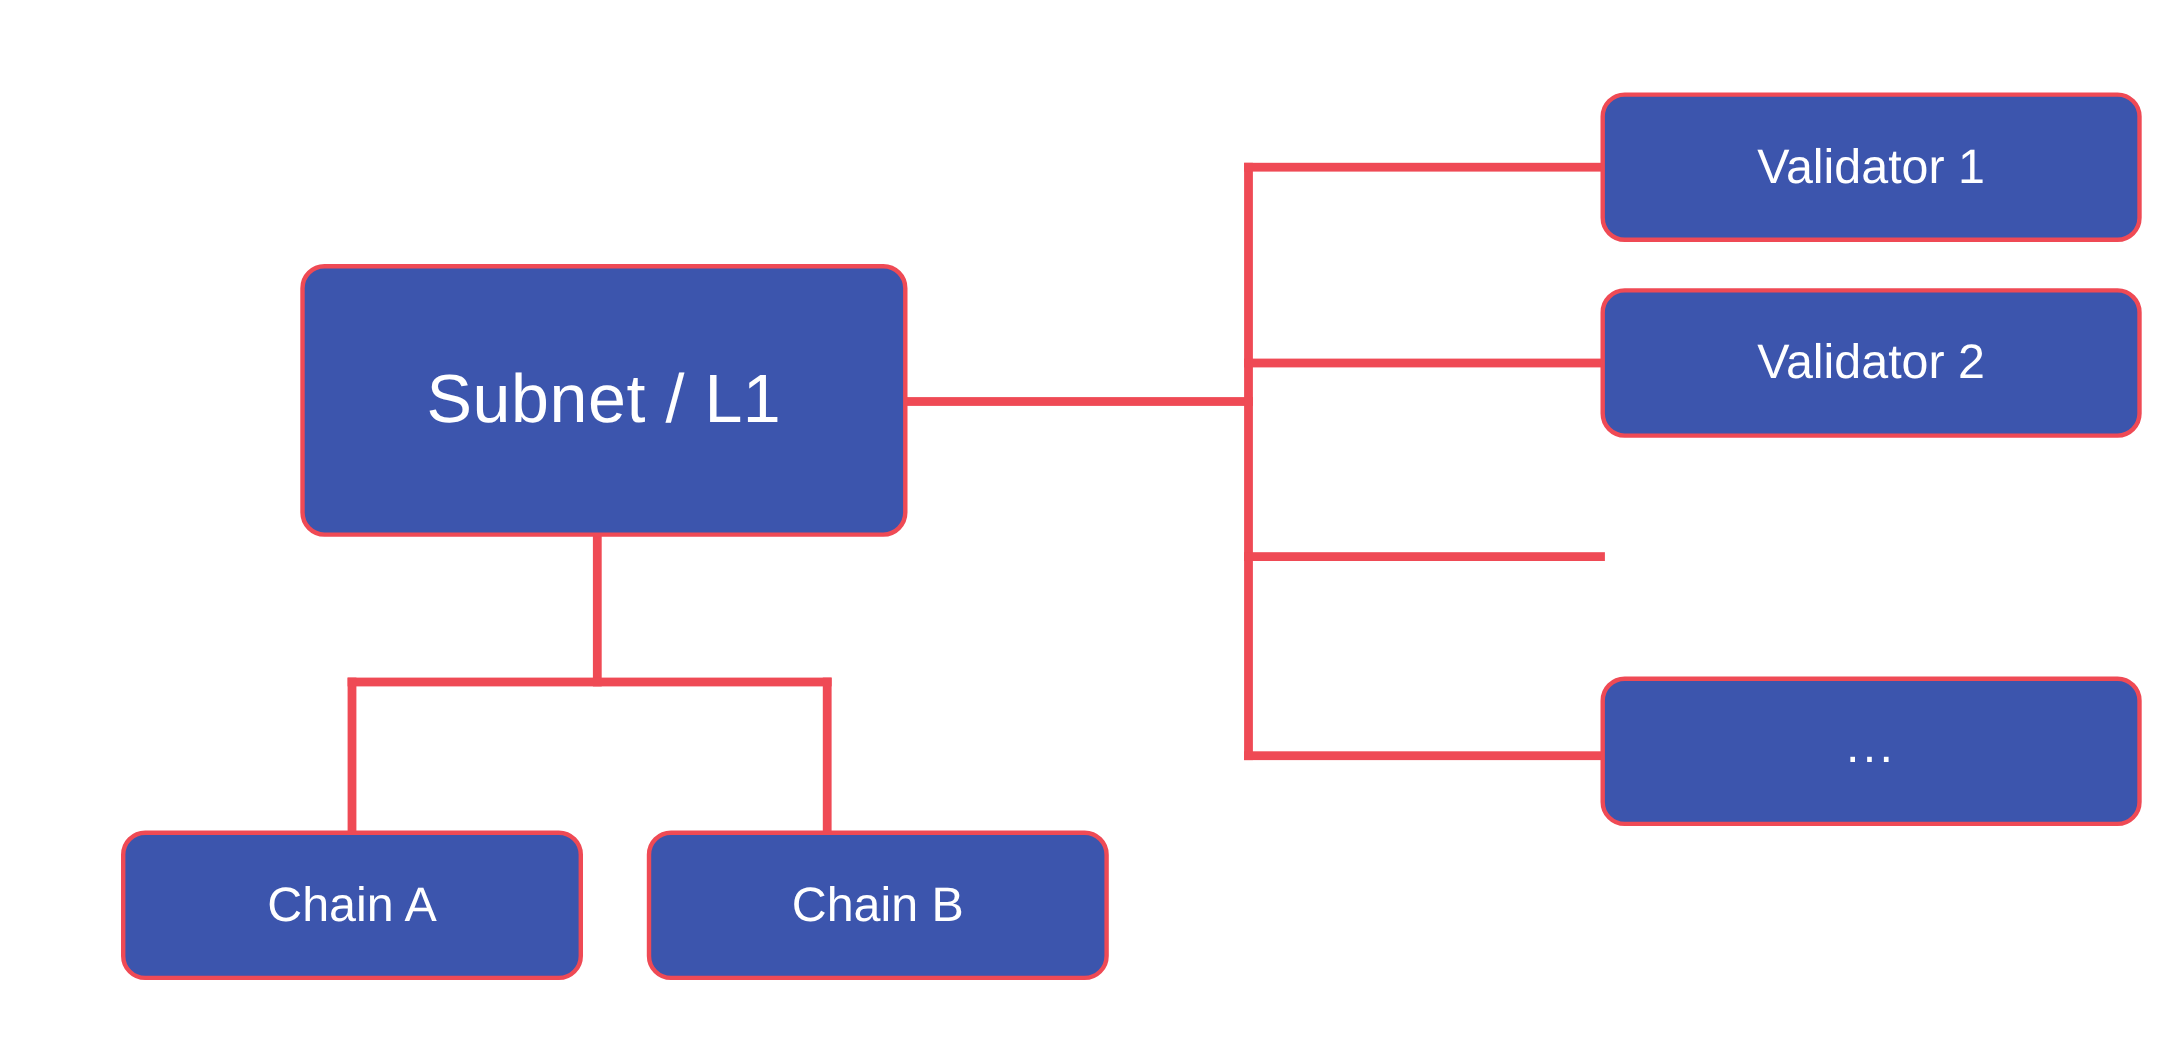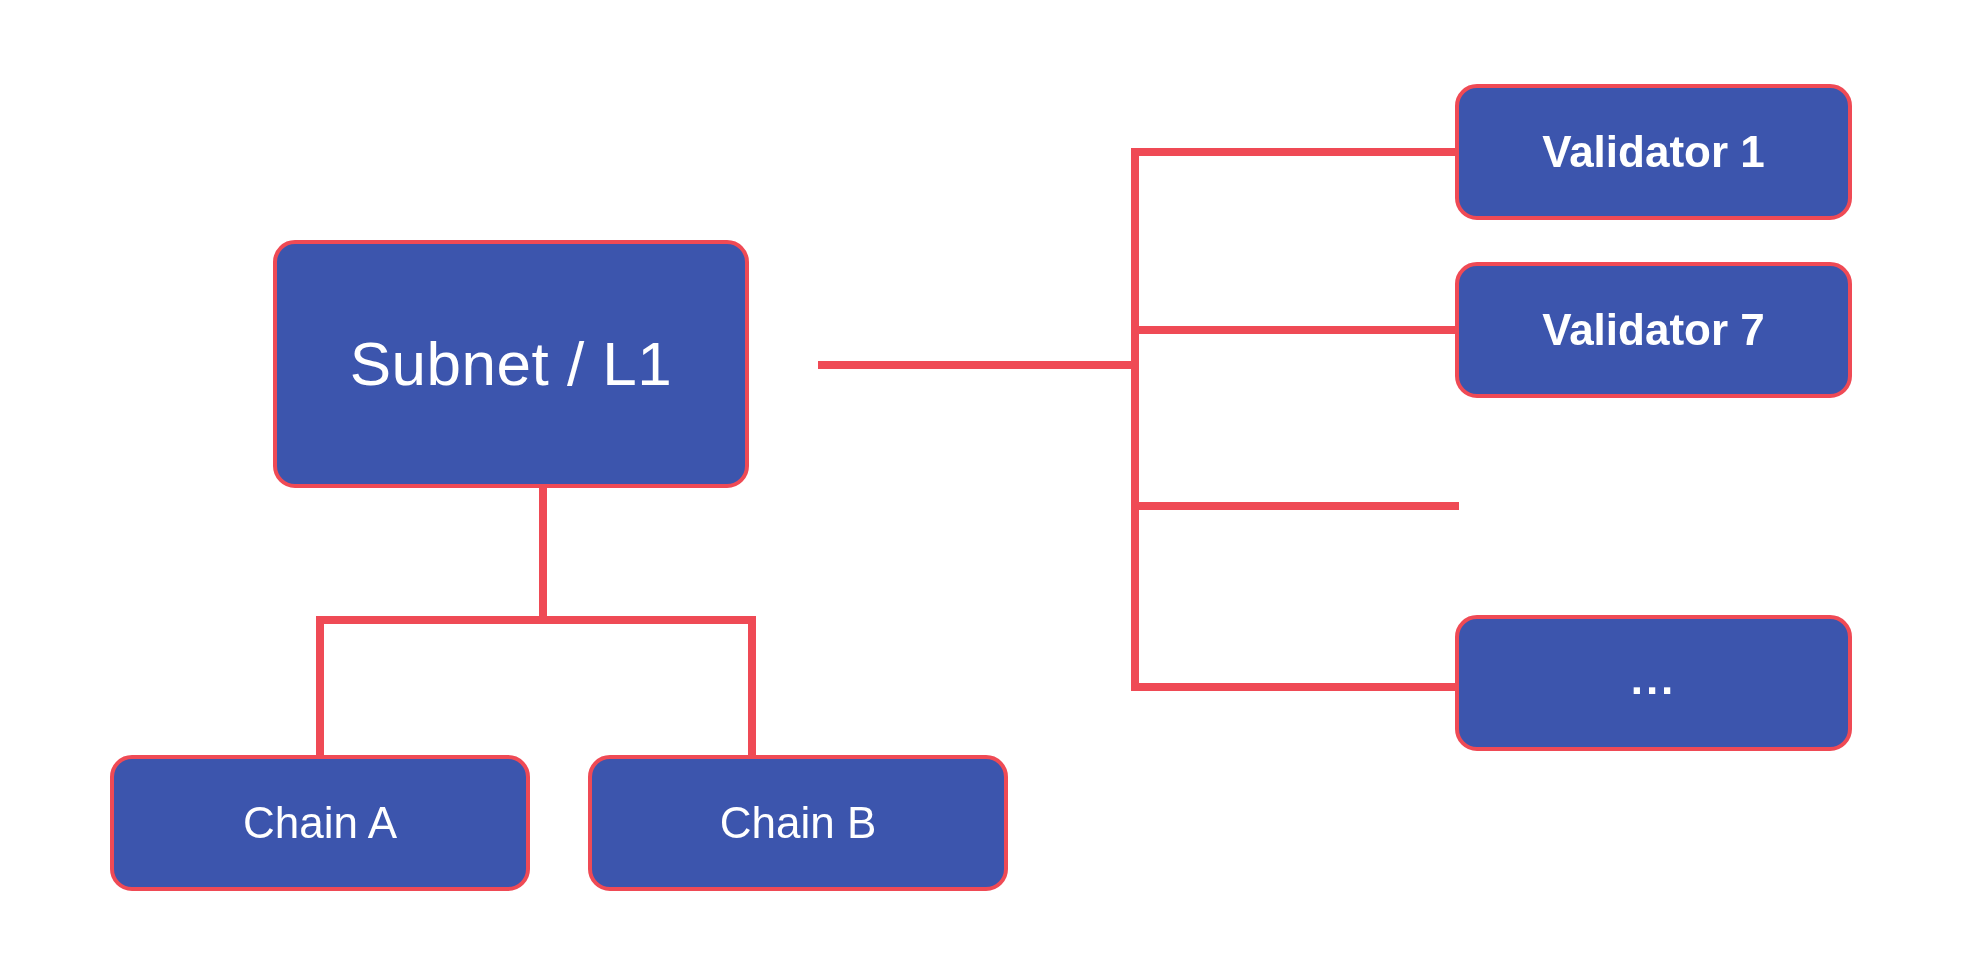--- a/index.html
+++ b/index.html
@@ -48,43 +48,42 @@
     user-select: none;
   }
   .node-label {
     display: block;
     white-space: nowrap;
   }
   
   #node-subnet {
     left: 273px;
     top: 240px;
-    width: 476px;
+    width: 552px;
     height: 248px;
   }
   #node-subnet .node-label {
     font-size: 62px;
     letter-spacing: 0.5px;
   }
   
   .node-chain {
     width: 420px;
     height: 136px;
   }
   .node-chain .node-label {
     font-size: 44px;
   }
   #node-chain-a { left: 110px;  top: 755px; }
   #node-chain-b { left: 588px;  top: 755px; }
   
   .node-validator {
     left: 1455px;
-    width: 397px;
+    width: 492px;
     height: 136px;
-    font-weight: bold;
   }
   .node-validator .node-label {
     font-size: 44px;
   }
   #node-validator-1 { top: 84px;  }
   #node-validator-2 { top: 262px; }
   #node-validator-3 { top: 438px; }
   #node-validator-more { top: 615px; }
   #node-validator-more .node-label {
     font-size: 44px;
@@ -131,21 +130,21 @@
 
   <div id="node-chain-a" class="node node-chain">
     <span class="node-label">Chain A</span>
   </div>
 
   <div id="node-validator-1" class="node node-validator">
     <span class="node-label">Validator 1</span>
   </div>
 
   <div id="node-validator-2" class="node node-validator">
-    <span class="node-label">Validator 7</span>
+    <span class="node-label">Validator 2</span>
   </div>
 
 
   <div id="node-validator-more" class="node node-validator">
     <span class="node-label">...</span>
   </div>
 
 </div>
 
 </body></html>

